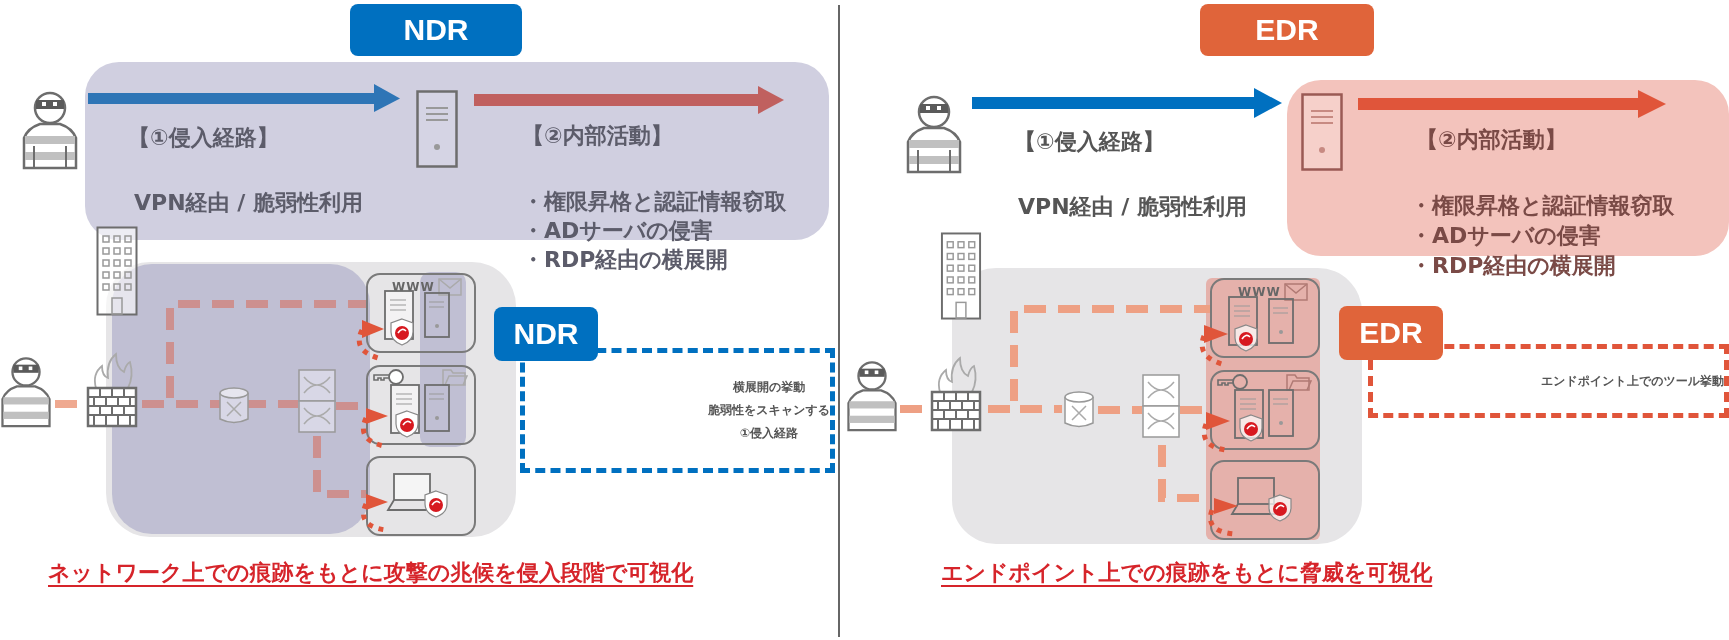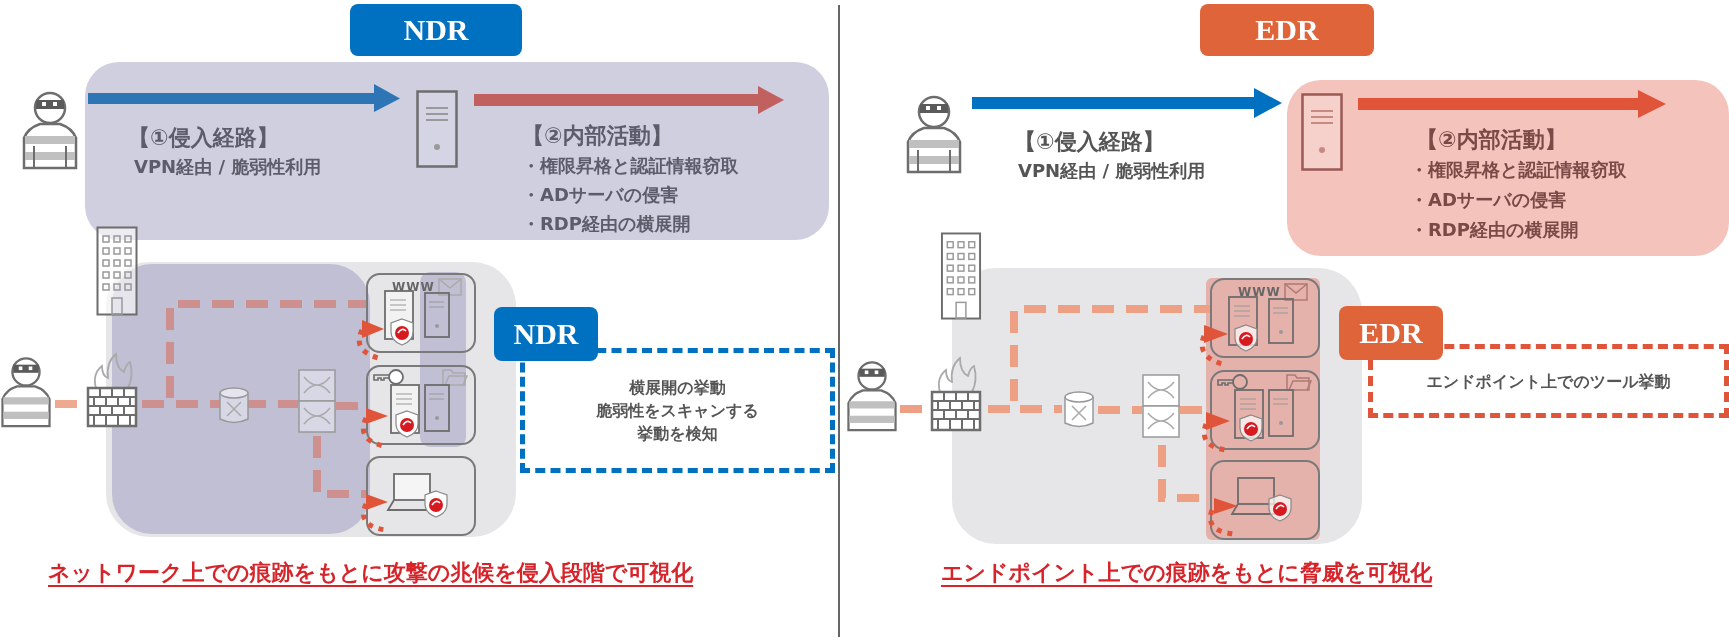--- a/index.html
+++ b/index.html
@@ -1,30 +1,30 @@
 <!DOCTYPE html>
 <html><head>
 <meta charset="utf-8">
 <style>
   html, body { margin:0; padding:0; background:#ffffff; }
   body { width:1729px; height:640px; position:relative; overflow:hidden;
          font-family:"DejaVu Sans","Liberation Sans",sans-serif; color:#555; }
-  .badge { position:absolute; color:#fff; font-weight:bold; font-family:Liberation Serif, serif;
+  .badge { position:absolute; color:#fff; font-weight:bold; font-family:Liberation Sans, sans-serif;
            display:flex; align-items:center; justify-content:center; border-radius:8px; }
   .phase-box { position:absolute; border-radius:34px; }
   .txt { position:absolute; font-weight:bold; white-space:nowrap; }
   .phase-title { font-size:22px; line-height:28px; }
-  .phase-body { font-size:18px; line-height:28px; }
+  .phase-body { font-size:22px; line-height:28px;margin-top:36px; }
   .divider { position:absolute; left:838px; top:5px; width:1.5px; height:632px; background:#666; }
   .net-bg { position:absolute; border-radius:44px; background:#e6e5e7; }
   .ndr-overlay { position:absolute; border-radius:40px; background:#b9b8cf; opacity:0.85; }
   .edr-col { position:absolute; background:#e4a8a0; opacity:0.85; border-radius:6px; }
   .dev-box { position:absolute; border:2px solid #7a7a7a; border-radius:14px; }
-  .detect-box { position:absolute; display:flex; align-items:center; justify-content:center; text-align:center;
-                font-size:16px; line-height:23px; color:#555; font-weight:bold; background:#fff; }
+  .detect-box { position:absolute; display:flex; align-items:center; justify-content:flex-end; text-align:center;
+                font-size:12px; line-height:23px; color:#555; font-weight:bold; background:#fff; }
   .caption { position:absolute; color:#d6242a; font-weight:bold; font-size:22px; text-decoration:underline;
              text-underline-offset:5px; white-space:nowrap; }
   svg { position:absolute; overflow:visible; }
 </style>
 </head>
 <body>
 
 <div class="badge" style="left:350px;top:4px;width:172px;height:52px;background:#0070c0;font-size:30px;">
   <span>NDR</span>
 </div>
@@ -225,21 +225,21 @@
     <path d="M362 330 Q352 350 378 358"></path>
     <path d="M366 418 Q356 440 384 446"></path>
     <path d="M366 504 Q356 526 386 530"></path>
   </g>
 </svg>
 
 <div class="detect-box" style="left:520px;top:348px;width:305px;height:115px;border:5px dashed #0070c0;">
   <div>
     <div>横展開の挙動</div>
     <div>脆弱性をスキャンする</div>
-    <div>挙動を検知</div>
+    <div>①侵入経路</div>
   </div>
 </div>
 <div class="badge" style="left:494px;top:307px;width:104px;height:54px;background:#0070c0;font-size:30px;">
   <span>NDR</span>
 </div>
 
 <div class="caption" style="left:48px;top:558px;">ネットワーク上での痕跡をもとに攻撃の兆候を侵入段階で可視化</div>
 
 <div class="divider"></div>
 

